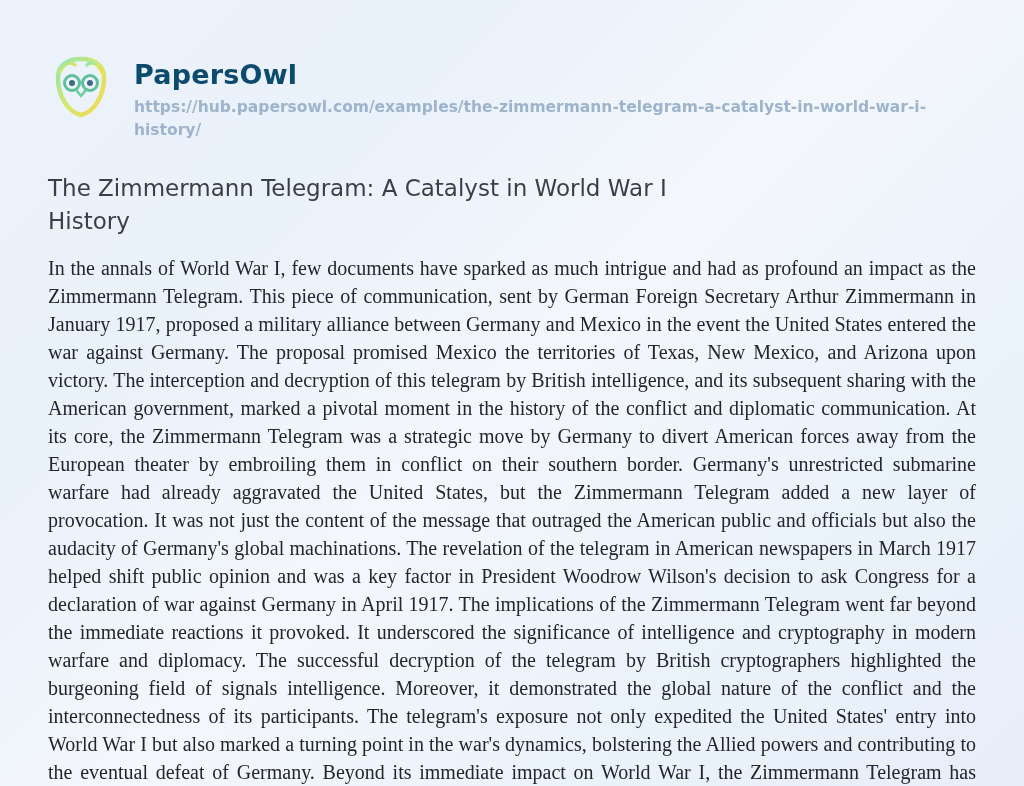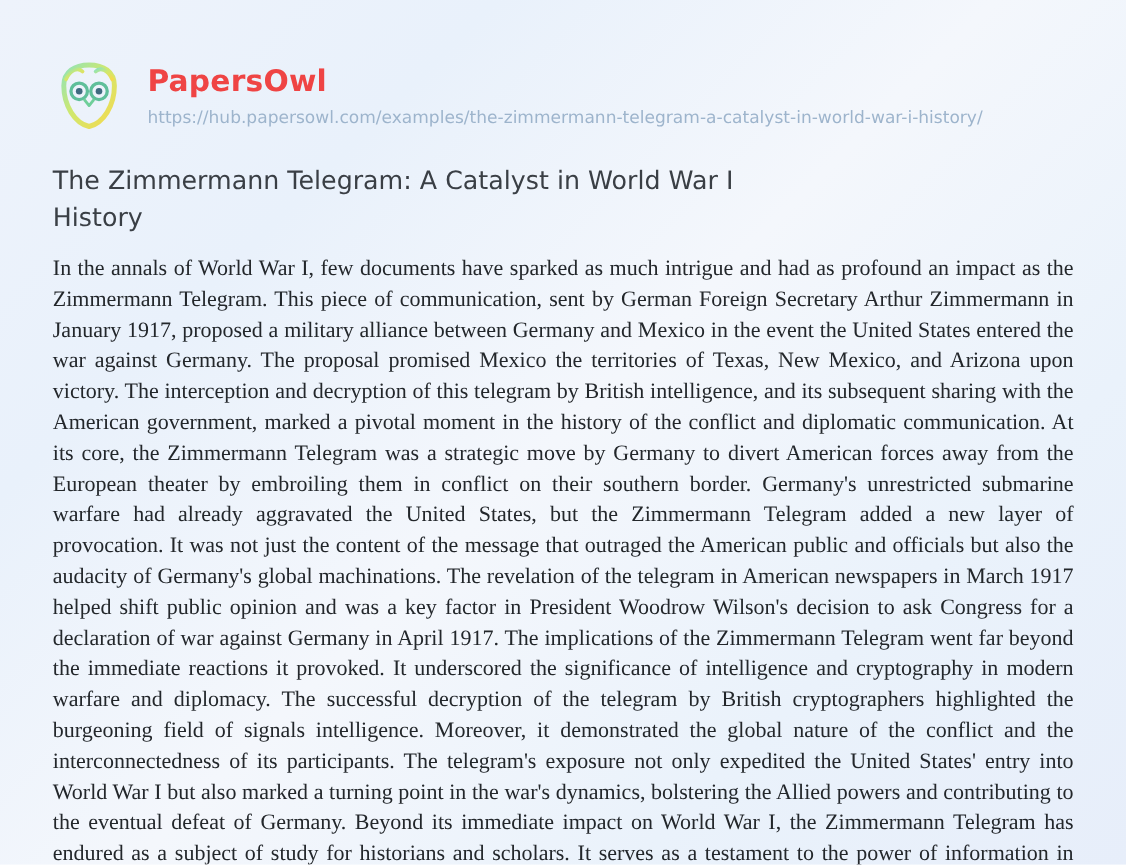--- a/index.html
+++ b/index.html
@@ -32,32 +32,33 @@
     margin-top: 4px;
   }
   .brandblock {
     margin-left: 20px;
     padding-top: 8px;
   }
   .brandname {
     font-family: "DejaVu Sans", sans-serif;
     font-size: 27px;
     font-weight: bold;
-    color: #ef4444;
+    color: #0c4a6e;
     letter-spacing: 0.2px;
     line-height: 1.1;
   }
   .url {
     font-family: "DejaVu Sans", sans-serif;
     font-size: 15.5px;
     color: #9db4cc;
     line-height: 1.5;
     max-width: 800px;
     margin-top: 6px;
     word-break: break-word;
+    font-weight: bold;
   }
   .title {
     font-family: "DejaVu Sans", sans-serif;
     font-size: 23px;
     font-weight: normal;
     color: #3a3f45;
     line-height: 1.42;
     margin: 30px 48px 0 48px;
     max-width: 680px;
   }

